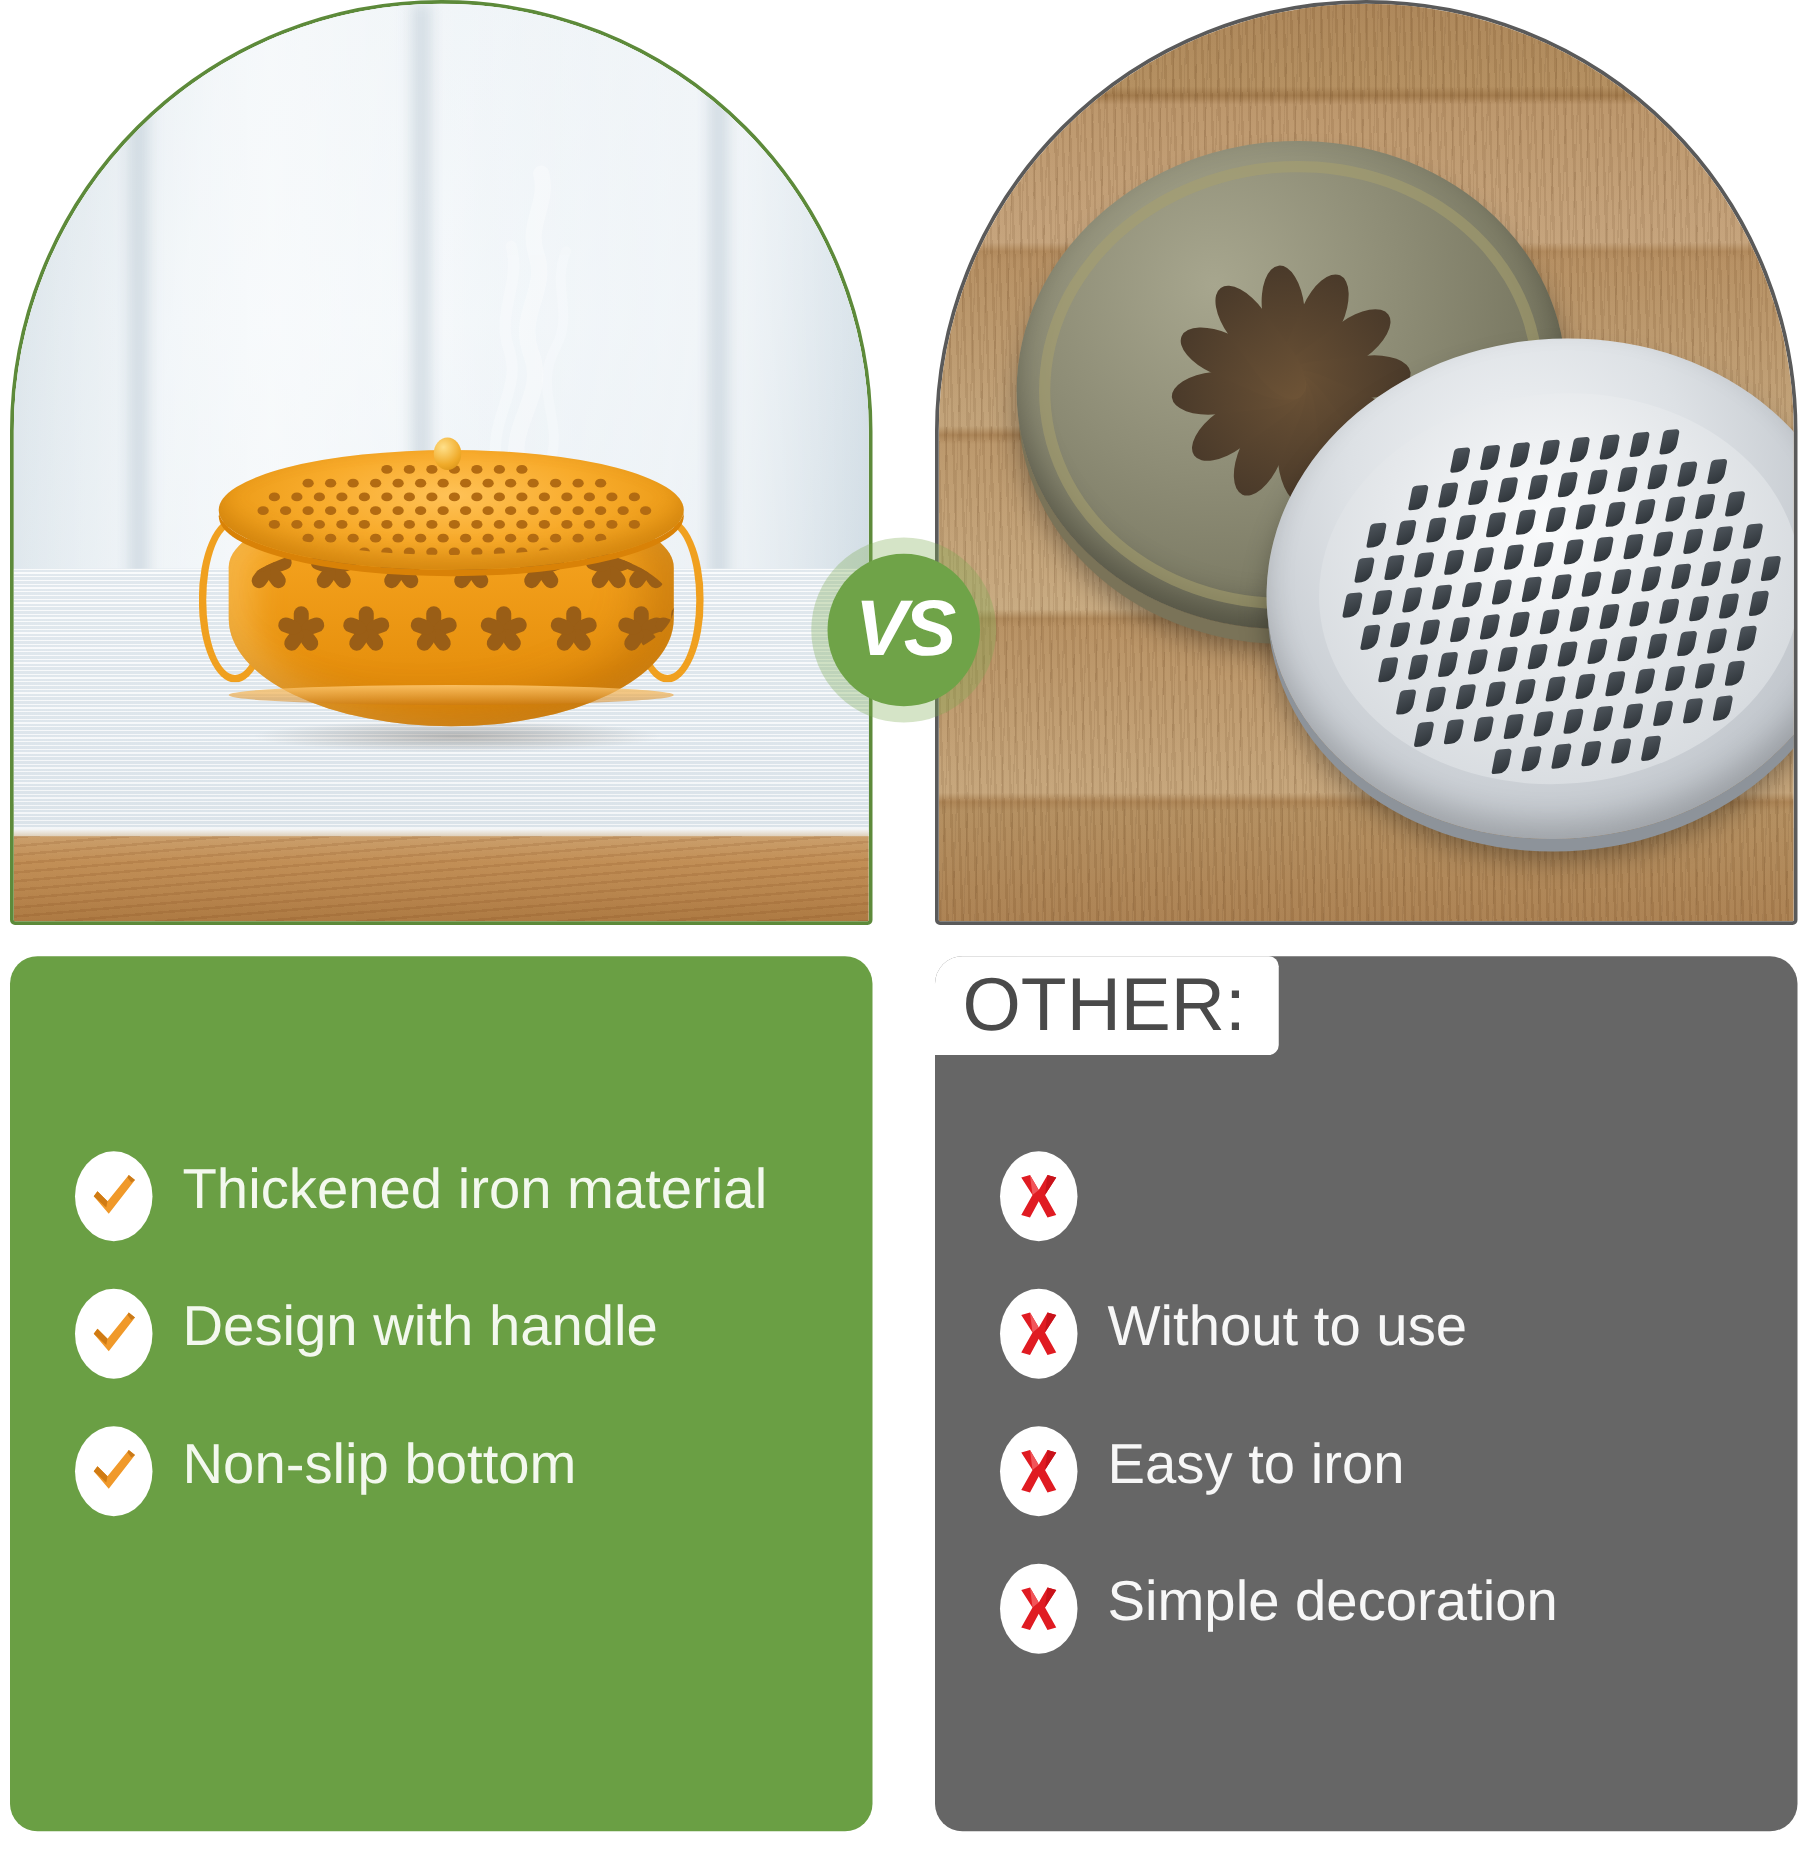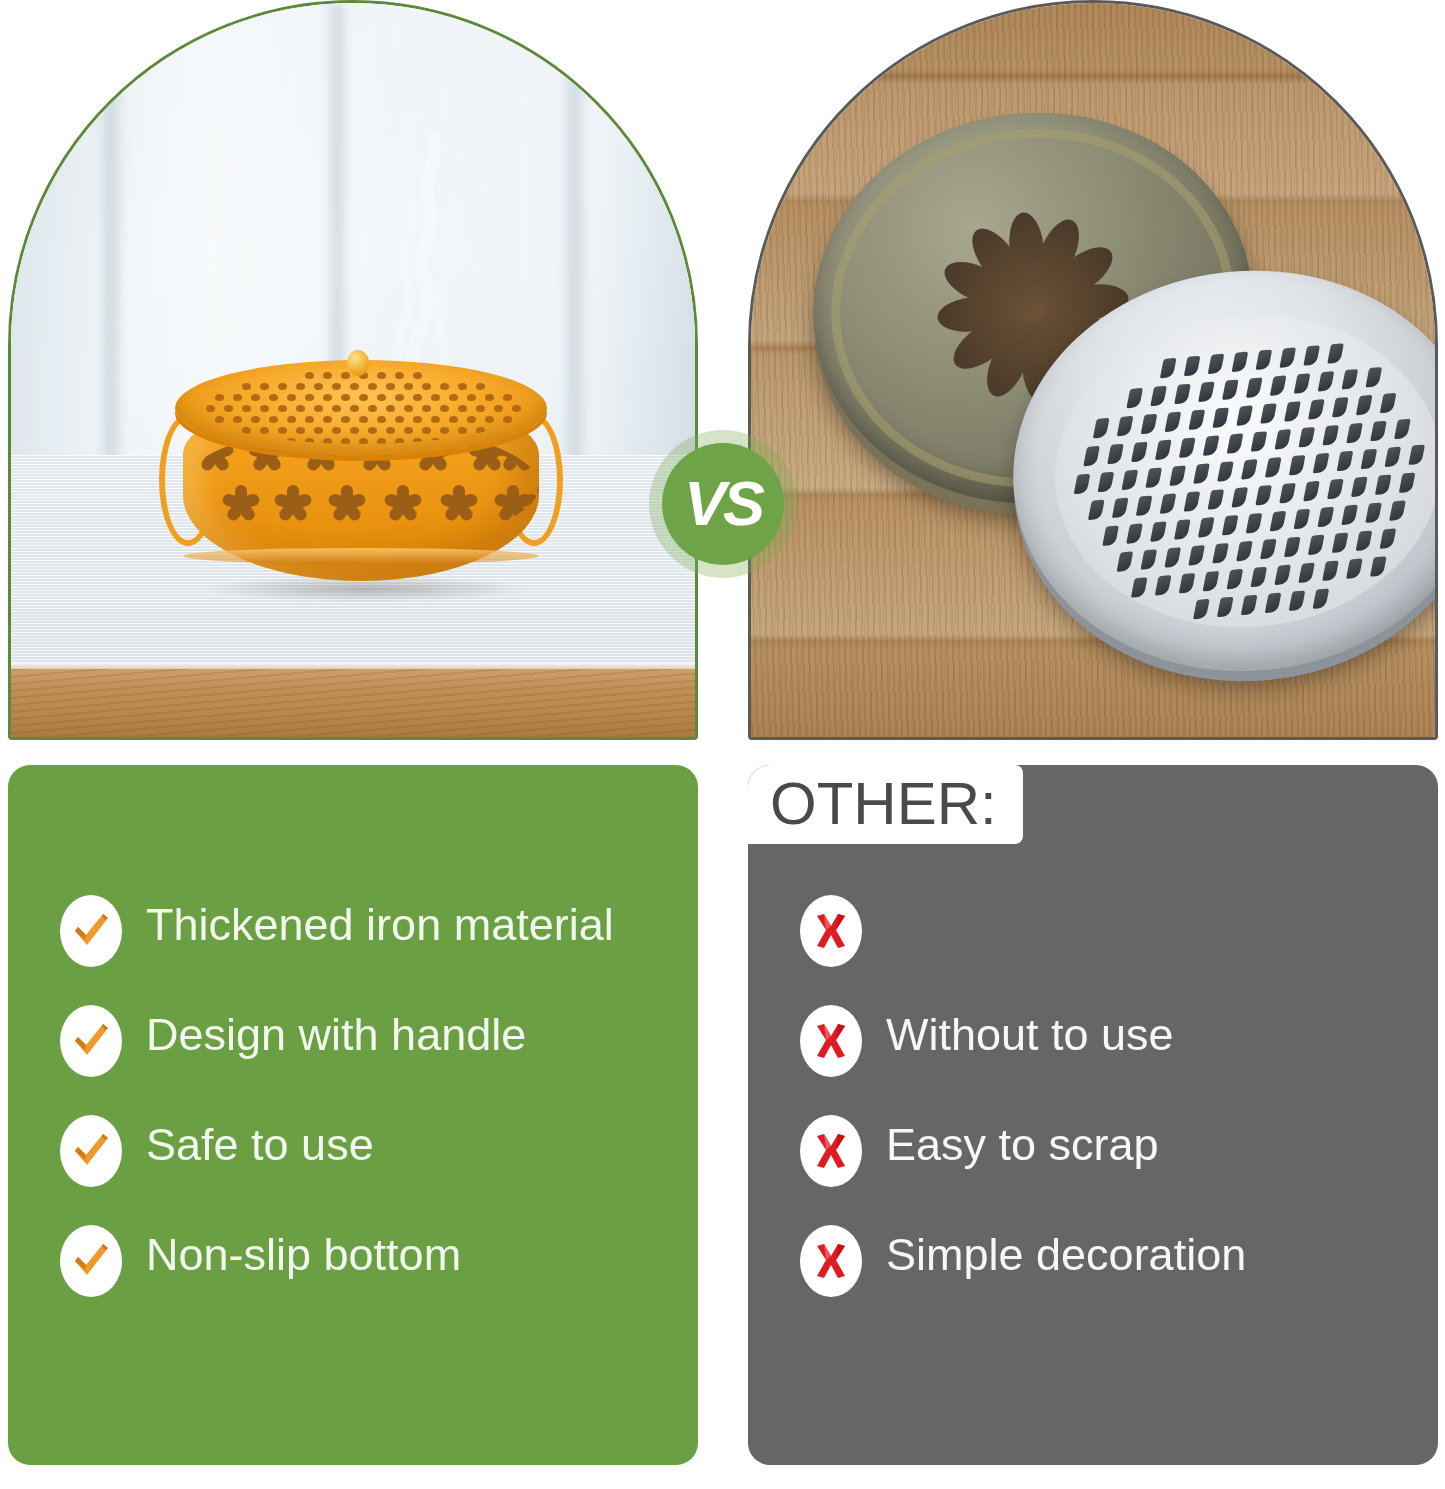--- a/index.html
+++ b/index.html
@@ -276,21 +276,21 @@
     line-height:1.02;
     font-weight:400;
     white-space:nowrap;
   }
   .panel.ours  .panel-title { color:#5d8a3a; }
   .panel.other .panel-title { color:#4a4a4a; }
 
   .feature-list {
     position:absolute;
     left:0; right:0;
-    top:128px;
+    top:154px;
     padding:0 26px 0 52px;
     margin:0;
     list-style:none;
   }
   .feature-item {
     display:flex;
     align-items:flex-start;
     margin-bottom:36px;
     min-height:70px;
   }
@@ -723,30 +723,20 @@
         <span class="icon-badge">
           <svg width="40" height="38" viewBox="0 0 40 38">
             <path d="M4 19 L7 15 L15 23 L32 2 L37 6 L16 33 Z" fill="#f0992a"></path>
             <path d="M4 19 L7 15 L15 23 L14 28 Z" fill="#d07b13"></path>
             <path d="M32 2 L37 6 L34 8 L31 4 Z" fill="#c97a1a"></path>
           </svg>
         </span>
         <span class="feature-text">Design with handle</span>
       </li>
 
-      <li class="feature-item">
-        <span class="icon-badge">
-          <svg width="40" height="38" viewBox="0 0 40 38">
-            <path d="M4 19 L7 15 L15 23 L32 2 L37 6 L16 33 Z" fill="#f0992a"></path>
-            <path d="M4 19 L7 15 L15 23 L14 28 Z" fill="#d07b13"></path>
-            <path d="M32 2 L37 6 L34 8 L31 4 Z" fill="#c97a1a"></path>
-          </svg>
-        </span>
-        <span class="feature-text">Safe to use</span>
-      </li>
 
       <li class="feature-item">
         <span class="icon-badge">
           <svg width="40" height="38" viewBox="0 0 40 38">
             <path d="M4 19 L7 15 L15 23 L32 2 L37 6 L16 33 Z" fill="#f0992a"></path>
             <path d="M4 19 L7 15 L15 23 L14 28 Z" fill="#d07b13"></path>
             <path d="M32 2 L37 6 L34 8 L31 4 Z" fill="#c97a1a"></path>
           </svg>
         </span>
         <span class="feature-text">Non-slip bottom</span>
@@ -782,21 +772,21 @@
       </li>
 
       <li class="feature-item">
         <span class="icon-badge">
           <svg width="38" height="36" viewBox="0 0 38 36">
             <path d="M5 3 L12 1 L19 13 L26 1 L33 3 L24 17 L33 33 L26 35 L19 22 L12 35 L5 33 L14 17 Z" fill="#e01b22"></path>
             <path d="M12 1 L19 13 L14 17 Z" fill="#f1555a"></path>
             <path d="M26 1 L33 3 L24 17 Z" fill="#c8121a"></path>
           </svg>
         </span>
-        <span class="feature-text">Easy to scrap</span>
+        <span class="feature-text">Easy to iron</span>
       </li>
 
       <li class="feature-item">
         <span class="icon-badge">
           <svg width="38" height="36" viewBox="0 0 38 36">
             <path d="M5 3 L12 1 L19 13 L26 1 L33 3 L24 17 L33 33 L26 35 L19 22 L12 35 L5 33 L14 17 Z" fill="#e01b22"></path>
             <path d="M12 1 L19 13 L14 17 Z" fill="#f1555a"></path>
             <path d="M26 1 L33 3 L24 17 Z" fill="#c8121a"></path>
           </svg>
         </span>

